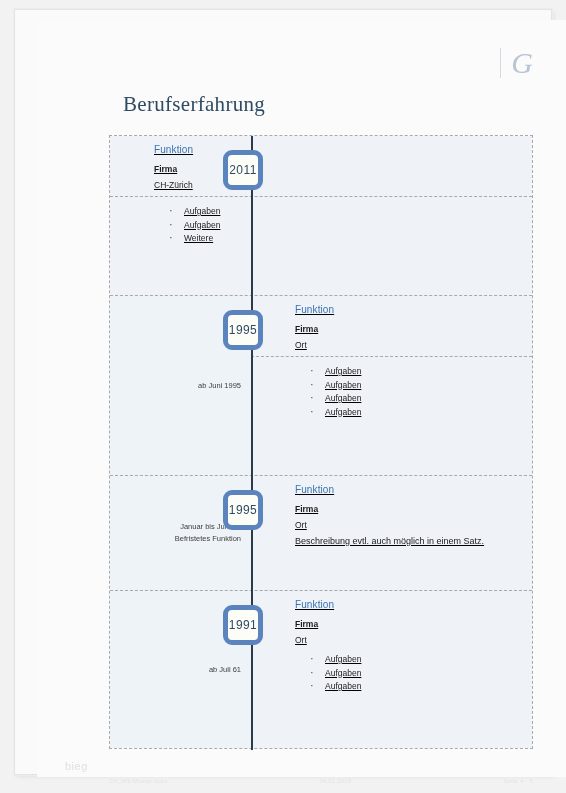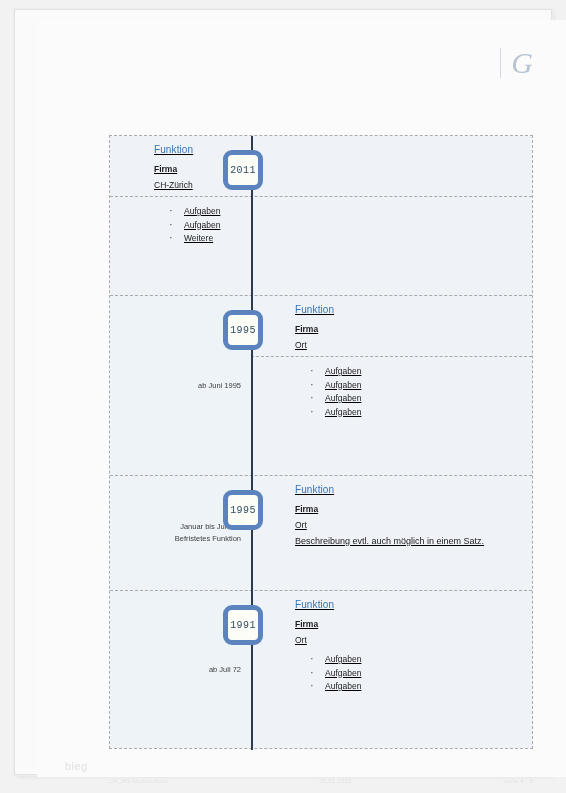--- a/index.html
+++ b/index.html
@@ -195,24 +195,23 @@
     border: 5px solid #5b84be;
     border-radius: 9px;
     background: #fdfdf7;
     box-sizing: border-box;
     display: flex;
     align-items: center;
     justify-content: center;
     z-index: 2;
   }
   .year-badge span {
-    font-size: 10px;
+    font-size: 12px;
     color: #2f4a63;
     letter-spacing: 0.4px;
-    font-family: Liberation Mono, monospace;
   }
 
   
   #watermark {
     position: absolute;
     left: 28px;
     top: 740px;
     font-size: 11px;
     color: #e0e0e0;
     letter-spacing: 0.5px;
@@ -234,20 +233,21 @@
 
 <div id="page-frame">
   <div id="page-sheet">
     <div id="page-inner">
 
       <div id="logo">
         <div class="bar"></div>
         <div class="mark">G</div>
       </div>
 
+      <div id="doc-title">Berufserfahrung</div>
 
       <div id="timeline">
         <div id="spine" style="height: 614px;"></div>
 
       <div class="tl-section" style="min-height: 160px;">
             <div class="tl-right">
               <div class="funktion">Funktion</div>
               <div class="firma">Firma</div>
               <div class="ort">CH-Zürich</div>
               <div class="task-divider"></div>
@@ -291,21 +291,21 @@
               <div class="firma">Firma</div>
               <div class="ort">Ort</div>
               <div class="beschreibung">Beschreibung evtl. auch möglich in einem Satz.</div>
             </div>
             <div class="year-badge" style="top: 14px;">
               <span>1995</span>
             </div>
           </div>
           <div class="tl-section" style="min-height: 157px;">
             <div class="tl-left">
-              <div class="date-line">ab Juli 72</div>
+              <div class="date-line">ab Juli 61</div>
             </div>
             <div class="tl-right">
               <div class="funktion">Funktion</div>
               <div class="firma">Firma</div>
               <div class="ort">Ort</div>
               <ul class="tasks">
                 <li>Aufgaben</li>
                 <li>Aufgaben</li>
                 <li>Aufgaben</li>
               </ul>

